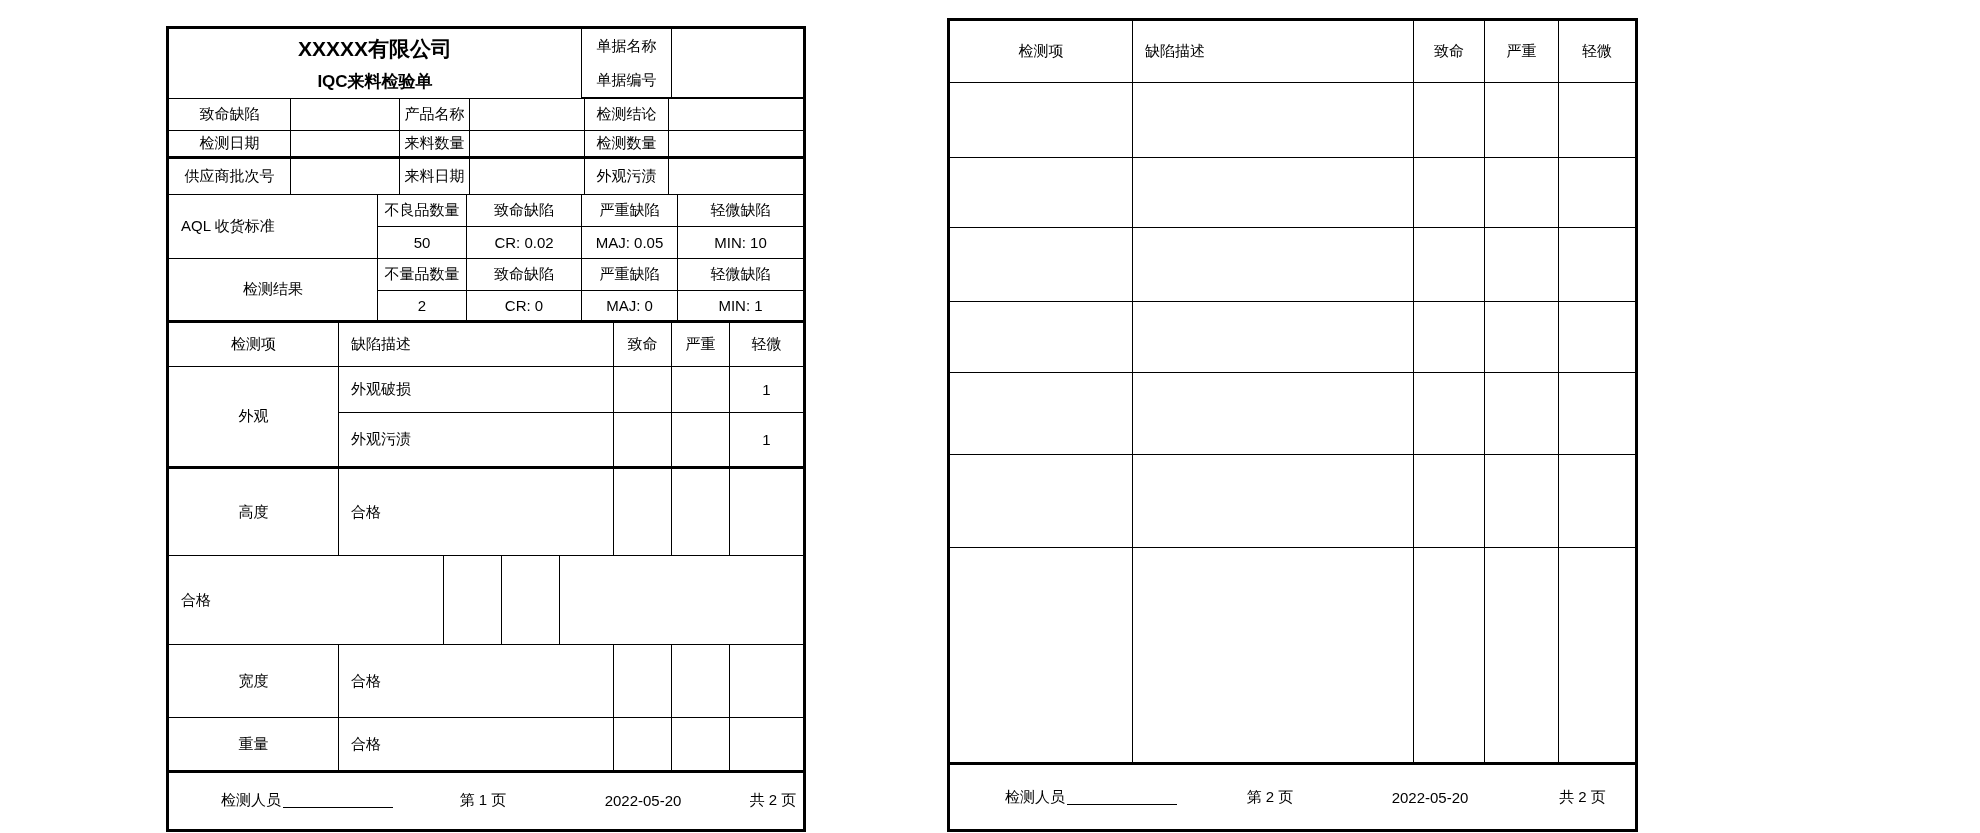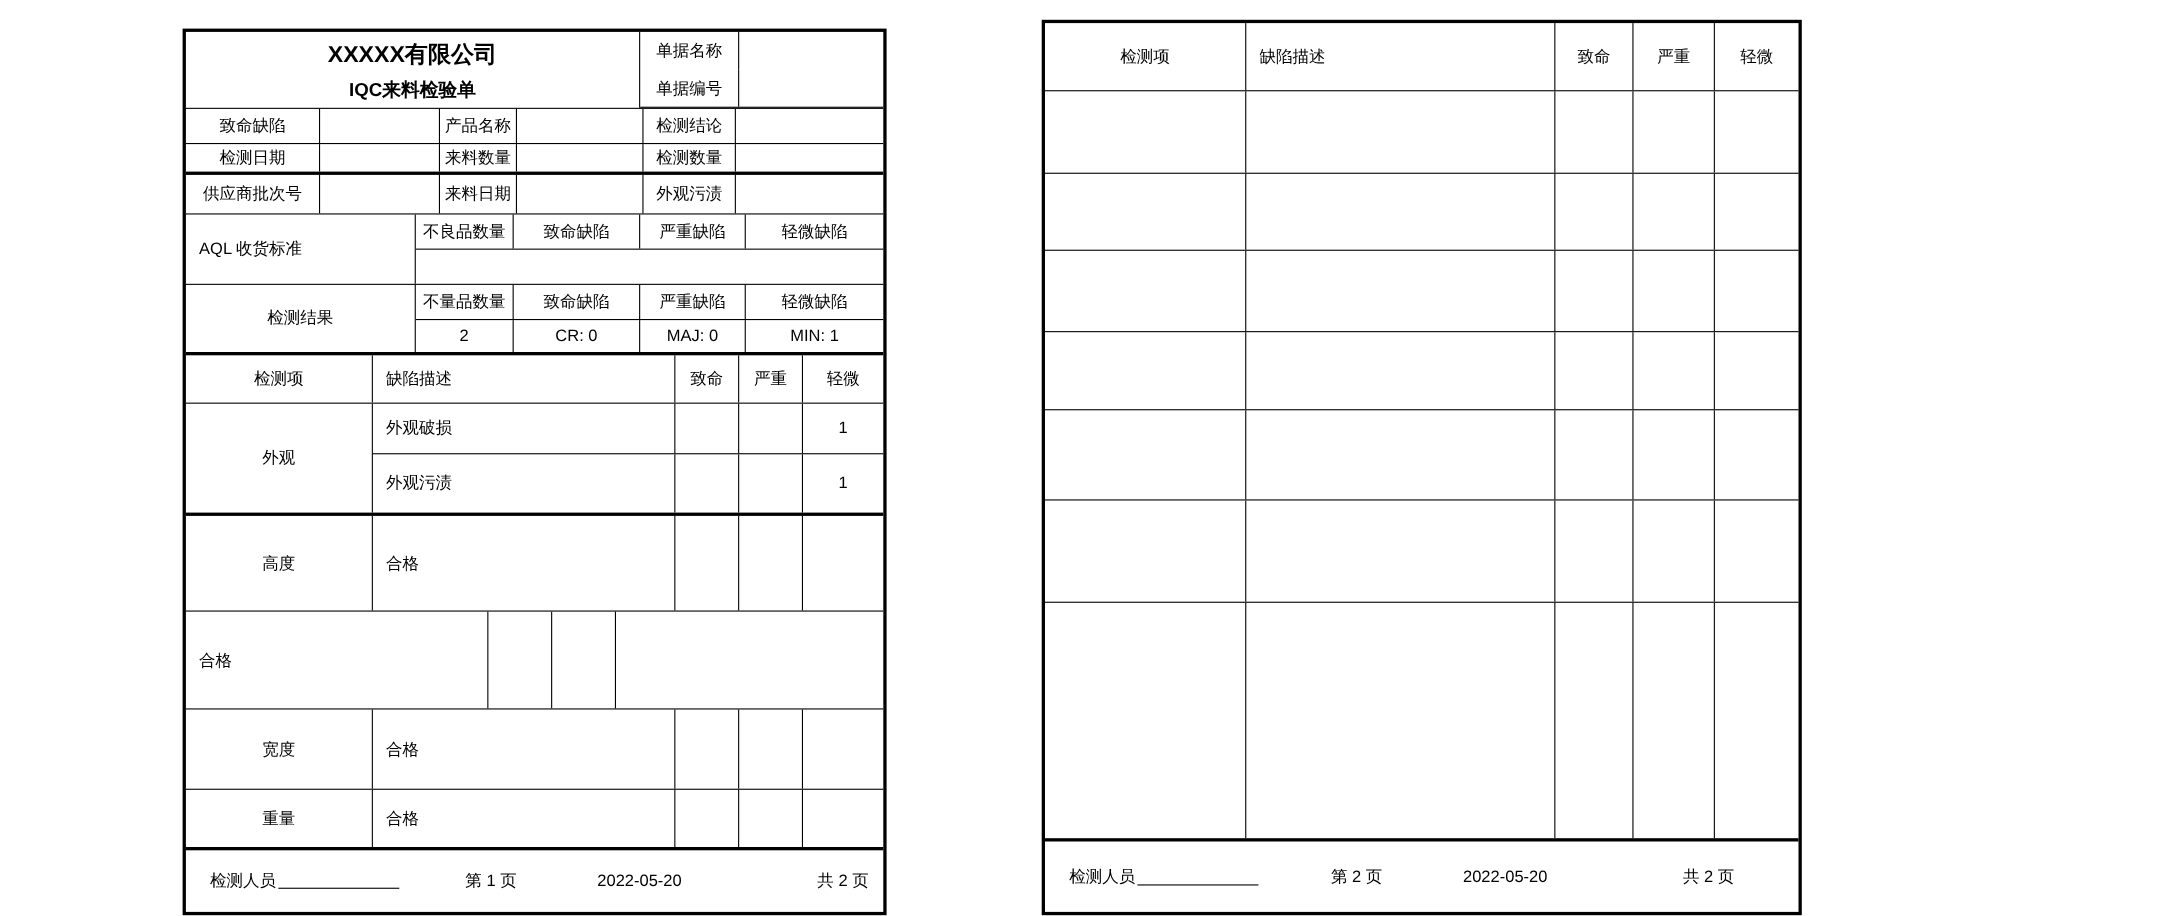--- a/index.html
+++ b/index.html
@@ -16,21 +16,21 @@
         justify-content:center;overflow:hidden;white-space:nowrap;}
   .cell.end{border-right:none;}
   .cell.left{justify-content:flex-start;padding-left:12px;}
   .stack{display:flex;flex-direction:column;box-sizing:border-box;}
   .subrow{display:flex;border-bottom:1px solid #000;box-sizing:border-box;}
   .subrow.last{border-bottom:none;}
   .title-cell{flex-direction:column;justify-content:center;gap:7px;}
   .company{font-size:21px;font-weight:bold;}
   .form-title{font-size:17px;font-weight:bold;}
   .footer{display:flex;align-items:center;border-bottom:none;}
-  .footer .seg{display:flex;align-items:center;justify-content:flex-start;box-sizing:border-box;}
+  .footer .seg{display:flex;align-items:center;justify-content:center;box-sizing:border-box;}
   .inspector{justify-content:flex-start;padding-left:22px;}
   .u-line{display:inline-block;width:110px;border-bottom:1px solid #000;height:14px;margin-left:2px;}
 </style>
 </head>
 <body>
 
 <div class="canvas">
 
   <div class="sheet" id="sheet1">
 
@@ -80,20 +80,26 @@
 
     <div class="row" style="height:64px">
       <div class="cell left" style="width:209px">AQL 收货标准</div>
       <div class="stack" style="flex:1">
         <div class="subrow" style="height:32px">
           <div class="cell" style="width:89px">不良品数量</div>
           <div class="cell" style="width:115px">致命缺陷</div>
           <div class="cell" style="width:96px">严重缺陷</div>
           <div class="cell end" style="flex:1">轻微缺陷</div>
         </div>
+        <div class="subrow last" style="height:31px">
+          <div class="cell" style="width:89px">50</div>
+          <div class="cell" style="width:115px">CR: 0.02</div>
+          <div class="cell" style="width:96px">MAJ: 0.05</div>
+          <div class="cell end" style="flex:1">MIN: 10</div>
+        </div>
       </div>
     </div>
 
     <div class="row thick" style="height:64px">
       <div class="cell" style="width:209px">检测结果</div>
       <div class="stack" style="flex:1">
         <div class="subrow" style="height:32px">
           <div class="cell" style="width:89px">不量品数量</div>
           <div class="cell" style="width:115px">致命缺陷</div>
           <div class="cell" style="width:96px">严重缺陷</div>

